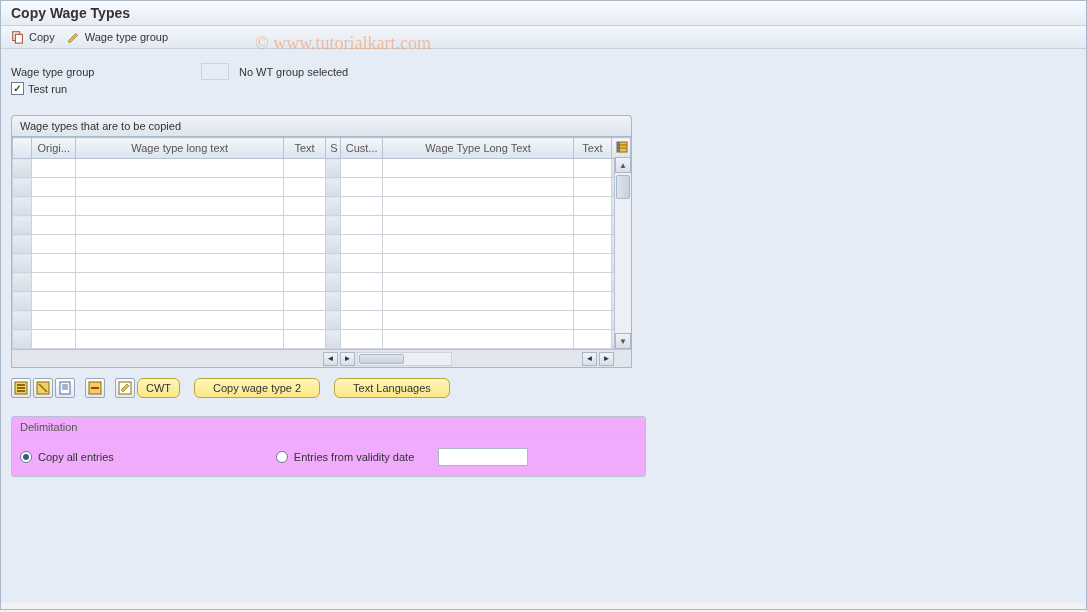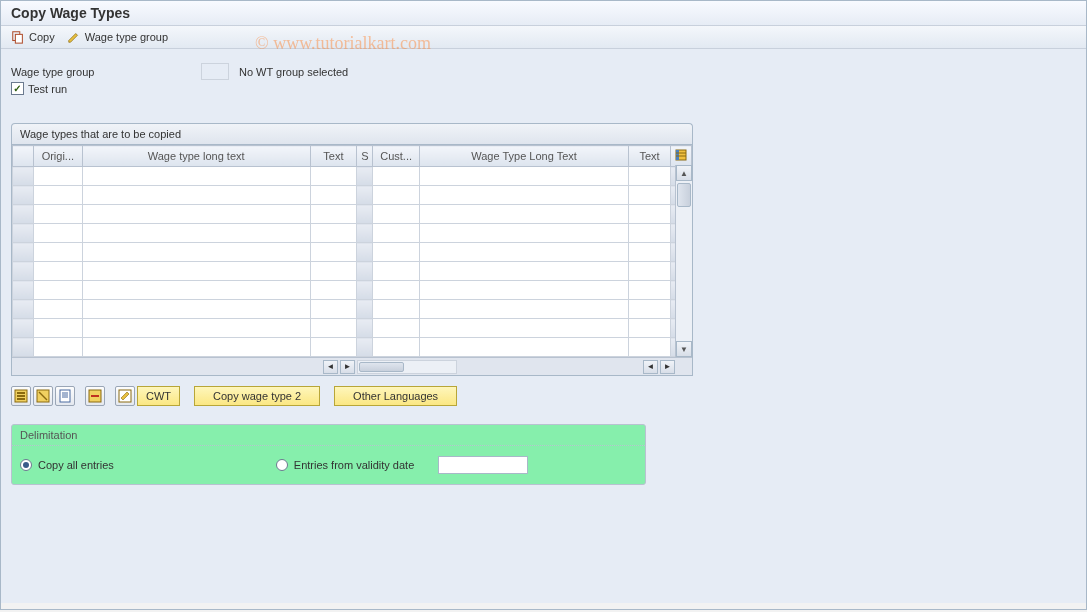--- a/index.html
+++ b/index.html
@@ -95,22 +95,22 @@
       justify-content: center;
       cursor: pointer;
     }
     .checkbox.checked::after {
       content: "✓";
       font-size: 10px;
       color: #2a5a0a;
       font-weight: bold;
     }
     .table-section {
-      margin-top: 28px;
-      width: 682px;
+      margin-top: 20px;
+      width: 621px;
     }
     .table-title {
       background: linear-gradient(to bottom, #f0f3f8, #dfe5ee);
       border: 1px solid #a8b8c8;
       border-bottom: none;
       padding: 4px 8px;
       border-radius: 4px 4px 0 0;
     }
     .table-wrapper {
       border: 1px solid #a8b8c8;
@@ -245,32 +245,32 @@
       border-radius: 2px;
       display: flex;
       align-items: center;
       justify-content: center;
       cursor: pointer;
     }
     .btn {
       height: 20px;
       background: linear-gradient(to bottom, #fef6bb, #fbe783);
       border: 1px solid #b8a638;
-      border-radius: 0;
+      border-radius: 6px;
       padding: 0 18px;
       cursor: pointer;
       font-size: 11px;
       color: #333;
       display: flex;
       align-items: center;
     }
     .btn.small { padding: 0 8px; }
     .groupbox {
       margin-top: 18px;
-      background: #86efac;
+      background: #f0abfc;
       border: 1px solid #b8c2d0;
       border-radius: 3px;
       width: 635px;
       padding: 0;
     }
     .groupbox-title {
       padding: 4px 8px;
       border-bottom: 1px dotted #b8c2d0;
       color: #555;
     }
@@ -546,21 +546,21 @@
         <div class="icon-btn">
           <svg width="14" height="14" viewBox="0 0 14 14">
             <rect x="1" y="1" width="12" height="12" fill="#fff" stroke="#8a6a10"></rect>
             <path d="M3 9 L9 3 L11 5 L5 11 Z" fill="#e8c040" stroke="#8a6a10" stroke-width="0.6"></path>
           </svg>
         </div>
         <button class="btn small">CWT</button>
         <div style="width:10px"></div>
         <button class="btn">Copy wage type 2</button>
         <div style="width:10px"></div>
-        <button class="btn">Other Languages</button>
+        <button class="btn">Text Languages</button>
       </div>
     </div>
 
     <div class="groupbox">
       <div class="groupbox-title">Delimitation</div>
       <div class="groupbox-body">
         <div class="radio checked"></div>
         <span>Copy all entries</span>
         <div style="width:150px"></div>
         <div class="radio"></div>

